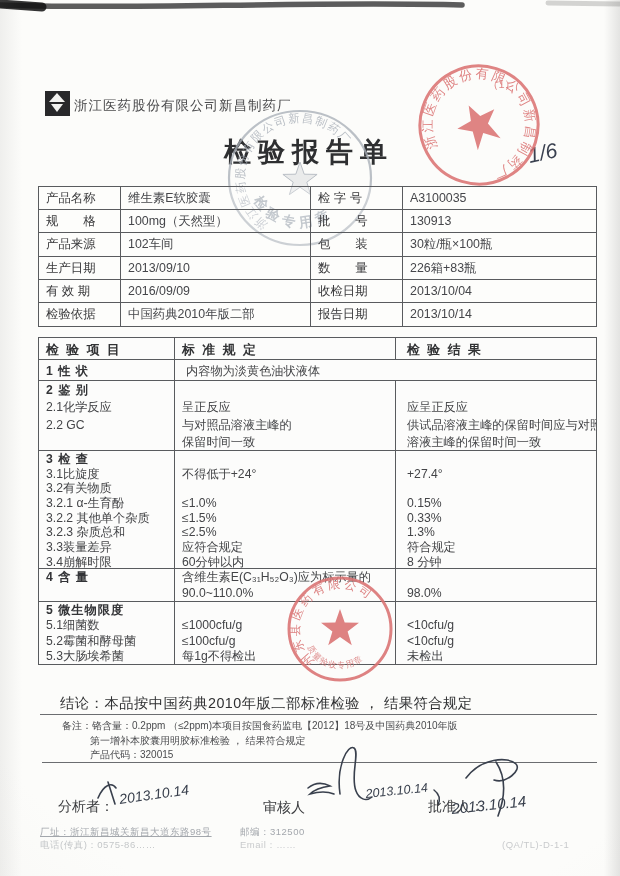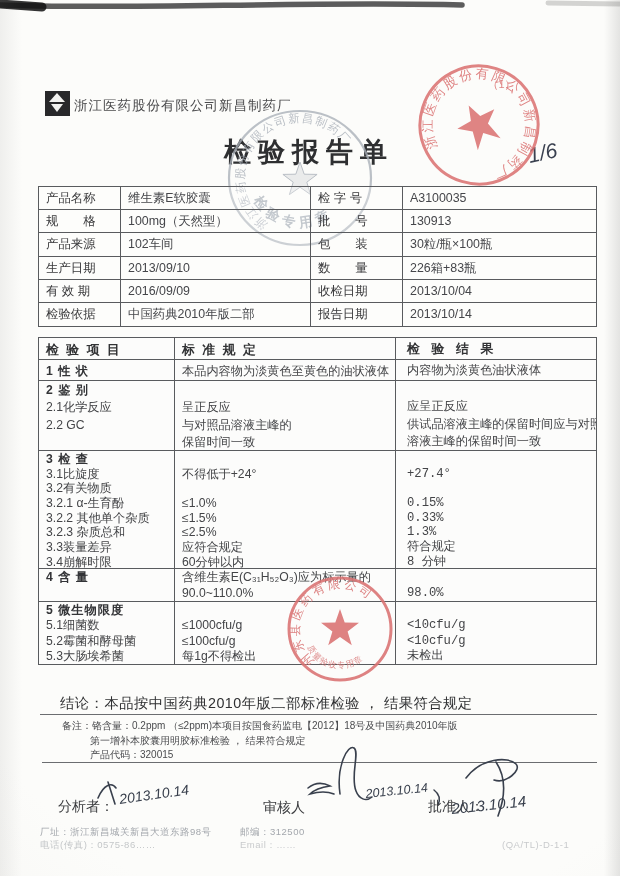--- a/index.html
+++ b/index.html
@@ -32,21 +32,21 @@
   .irow:last-child{border-bottom:none;}
   .icell{padding-left:7px;line-height:22.3px;font-size:12.4px;border-right:1px solid #595b5e;white-space:nowrap;overflow:hidden;}
   .icell:last-child{border-right:none;}
   .ilabel{color:#39393b;}
   .ivalue{color:#45464a;}
 
   .ttable{position:absolute;left:38px;top:337px;width:559px;border:1.3px solid #595b5e;background:rgba(255,255,255,.2);}
   .trow{display:grid;grid-template-columns:136px 221px 1fr;border-bottom:1px solid #595b5e;}
   .trow:last-child{border-bottom:none;}
   .tcell{border-right:1px solid #595b5e;padding:1px 0 0 7px;overflow:hidden;}
-  .tcell:last-child{border-right:none;padding-left:11px;font-family:Liberation Mono, monospace;}
+  .tcell:last-child{border-right:none;padding-left:11px;}
   .thead{height:22px;}
   .thead .tcell{font-weight:bold;font-size:12.8px;letter-spacing:2px;line-height:21px;color:#323335;}
   .sec1{height:21px}.sec2{height:70px}.sec3{height:118px}.sec4{height:33px}.sec5{height:62px}
   .tline{height:14.7px;line-height:14.7px;font-size:12.2px;white-space:nowrap;color:#434447;}
   .sec1 .tline{height:20px;line-height:20px;}
   .sec2 .tline{height:17.3px;line-height:17.3px;}
   .sec4 .tline{height:15.5px;line-height:15.5px;}
   .sec5 .tline{height:15.3px;line-height:15.3px;}
   .tcell-item .tline:first-child{font-weight:bold;letter-spacing:1px;color:#333437;}
 
@@ -62,21 +62,21 @@
   .sig-label{position:absolute;font-size:14px;color:#3b3c3f;margin-top:13px;}
   .sigA{left:58px;top:785px;}
   .sigR{left:263px;top:786px;}
   .sigP{left:428px;top:785px;}
   .svgA{left:88px;top:768px;}
   .svgR{left:274px;top:736px;}
   .svgP{left:436px;top:750px;}
   .hand{font-style:italic;}
 
   .f{position:absolute;font-size:9.5px;color:rgba(140,145,152,.8);letter-spacing:.5px;white-space:nowrap;}
-  .f1{left:40px;top:826px;}
+  .f1{left:40px;top:826px;text-decoration:underline;}
   .f2{left:40px;top:839px;color:rgba(150,154,160,.55);}
   .f3{left:240px;top:826px;}
   .f4{left:240px;top:839px;color:rgba(150,154,160,.5);}
   .f5{left:502px;top:839px;color:rgba(150,154,160,.5);}
 </style>
 </head>
 <body>
 
 <div class="paper">
 
@@ -162,23 +162,20 @@
     <div class="trow thead">
       <div class="tcell">检 验 项 目</div>
       <div class="tcell">标 准 规 定</div>
       <div class="tcell">检 验 结 果</div>
     </div>
     <div class="trow sec1">
       <div class="tcell tcell-item">
           <div class="tline">1 性 状</div>
         </div>
       <div class="tcell">
-          <div class="tline">本品内容物为淡黄色至黄色的油状液体</div>
-        </div>
-      <div class="tcell">
           <div class="tline">内容物为淡黄色油状液体</div>
         </div>
     </div>
     <div class="trow sec2">
       <div class="tcell tcell-item">
           <div class="tline">2 鉴 别</div>
           <div class="tline">2.1化学反应</div>
           <div class="tline">2.2 GC</div>
         </div>
       <div class="tcell">

